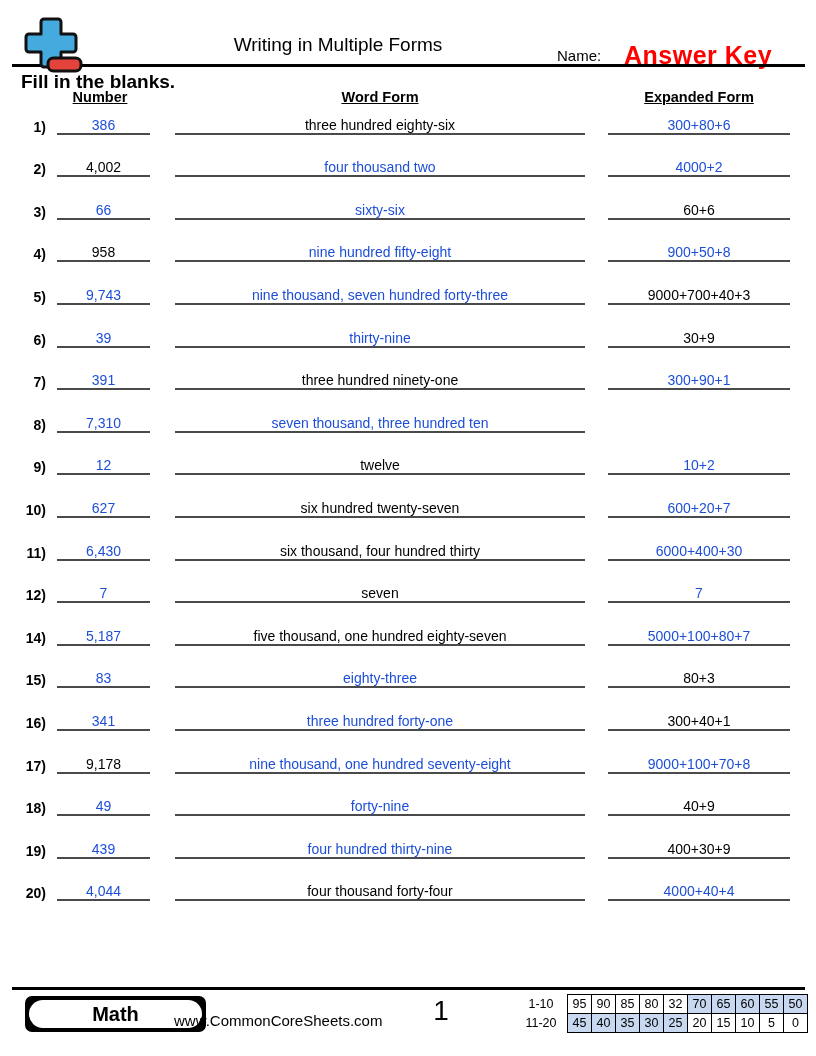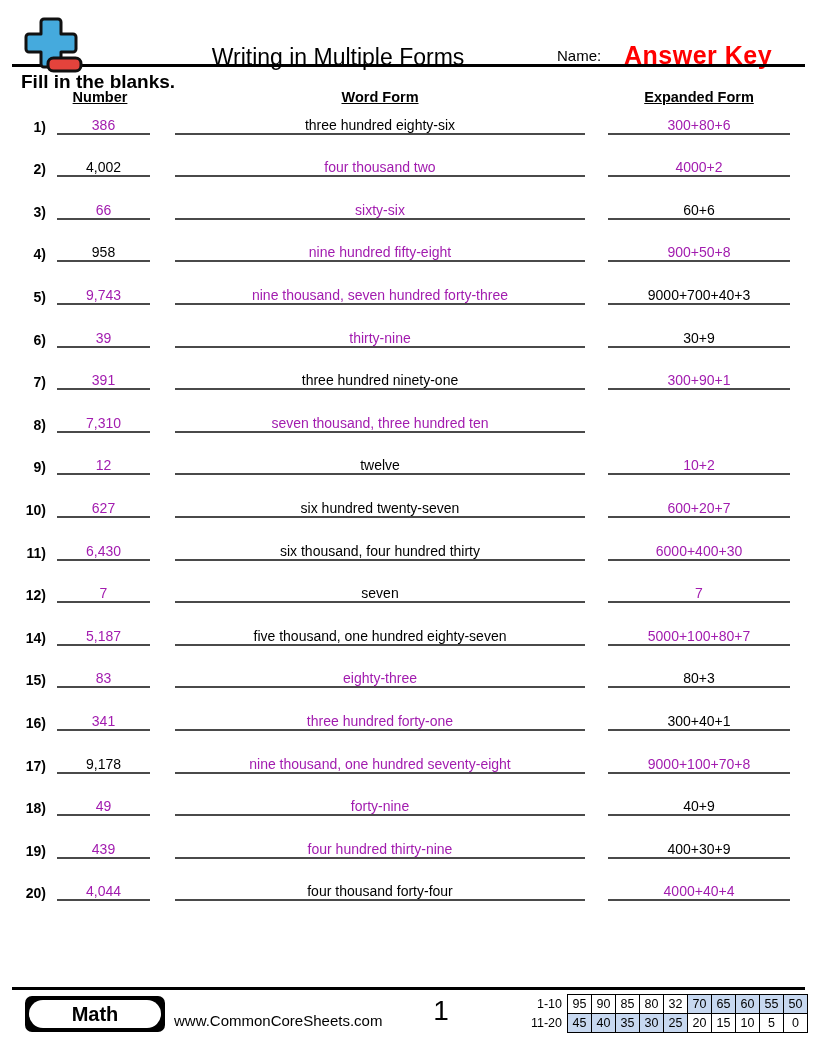--- a/index.html
+++ b/index.html
@@ -2,52 +2,52 @@
 <html><head>
 <meta charset="utf-8">
 <style>
   html,body{margin:0;padding:0;background:#fff;}
   .sheet{
     position:relative;width:816px;height:1056px;background:#fff;
     font-family:"Liberation Sans",sans-serif;color:#000;overflow:hidden;
   }
   
   .logo{position:absolute;left:20px;top:14px;z-index:3;}
-  .title{position:absolute;left:338px;top:44px;transform:translateX(-50%);
-    font-size:23px;white-space:nowrap;}
+  .title{position:absolute;left:338px;top:34px;transform:translateX(-50%);
+    font-size:19px;white-space:nowrap;}
   .name-label{position:absolute;left:557px;top:47px;font-size:15px;}
   .name-value{position:absolute;left:624px;top:41px;font-size:25px;font-weight:bold;
     color:#f00;letter-spacing:.5px;}
   .head-rule{position:absolute;left:12px;width:793px;top:64px;height:3px;background:#000;z-index:2;}
   .instructions{position:absolute;left:21px;top:71px;font-size:19px;font-weight:bold;}
   .col-head{position:absolute;top:89px;transform:translateX(-50%);
     font-size:14.5px;font-weight:bold;text-decoration:underline;white-space:nowrap;}
   .col-number{left:96px;padding-left:8px;} .col-word{left:380px;} .col-expanded{left:699px;}
   
   .rows{position:absolute;left:0;top:92px;width:816px;}
   .row{height:42.6px;display:flex;align-items:flex-end;}
   .plabel{width:46px;text-align:right;font-size:14px;font-weight:bold;line-height:15px;}
   .cell{border-bottom:2px solid #4a4a4a;display:flex;align-items:flex-end;
     justify-content:center;height:24px;font-size:14px;line-height:16px;white-space:nowrap;}
   .cell.num{margin-left:11px;width:93px;}
   .cell.word{margin-left:25px;width:410px;}
   .cell.exp{margin-left:23px;width:182px;}
-  .red{color:#a21caf;} .black{color:#000;}
+  .red{color:#1d4ed8;} .black{color:#000;}
   
   .foot-rule{position:absolute;left:12px;width:793px;top:987px;height:3px;background:#000;}
-  .badge{position:absolute;left:25px;top:996px;width:140px;height:36px;background:#000;border-radius:7px;}
+  .badge{position:absolute;left:25px;top:996px;width:140px;height:36px;background:#000;border-radius:7px;padding-left:41px;}
   .badge-pill{position:absolute;left:4px;top:4px;right:4px;bottom:4px;background:#fff;border-radius:15px;
     display:flex;align-items:center;justify-content:center;font-size:20px;font-weight:bold;color:#000;}
   .website{position:absolute;left:174px;top:1012px;font-size:15px;}
   .pagenum{position:absolute;left:441px;top:995px;transform:translateX(-50%);font-size:28px;}
   .grading{position:absolute;left:520px;top:994px;border-collapse:collapse;}
   .grading td{height:18px;text-align:center;vertical-align:middle;font-size:12.5px;
     font-family:"Liberation Sans",sans-serif;padding:0;}
   .grading td.gcell{border:1.5px solid #000;width:23px;background:#fff;}
-  .grading td.glabel{border:none;width:42px;text-align:right;padding-right:5px;}
+  .grading td.glabel{border:none;width:42px;text-align:center;padding-right:5px;}
   .grading td.shaded{background:#c7d8f0;}
 </style>
 </head>
 <body>
 
 <div class="sheet">
 
   <div class="logo">
     <svg width="64" height="60" viewBox="0 0 64 60">
       <path d="M24 5 h14 a3 3 0 0 1 3 3 v12 h12 a3 3 0 0 1 3 3 v12 a3 3 0 0 1 -3 3 h-12 v12 a3 3 0 0 1 -3 3 h-14 a3 3 0 0 1 -3 -3 V38 H9 a3 3 0 0 1 -3 -3 V23 a3 3 0 0 1 3 -3 h12 V8 a3 3 0 0 1 3 -3 z" fill="#45aadd" stroke="#111" stroke-width="3" stroke-linejoin="round"></path>

